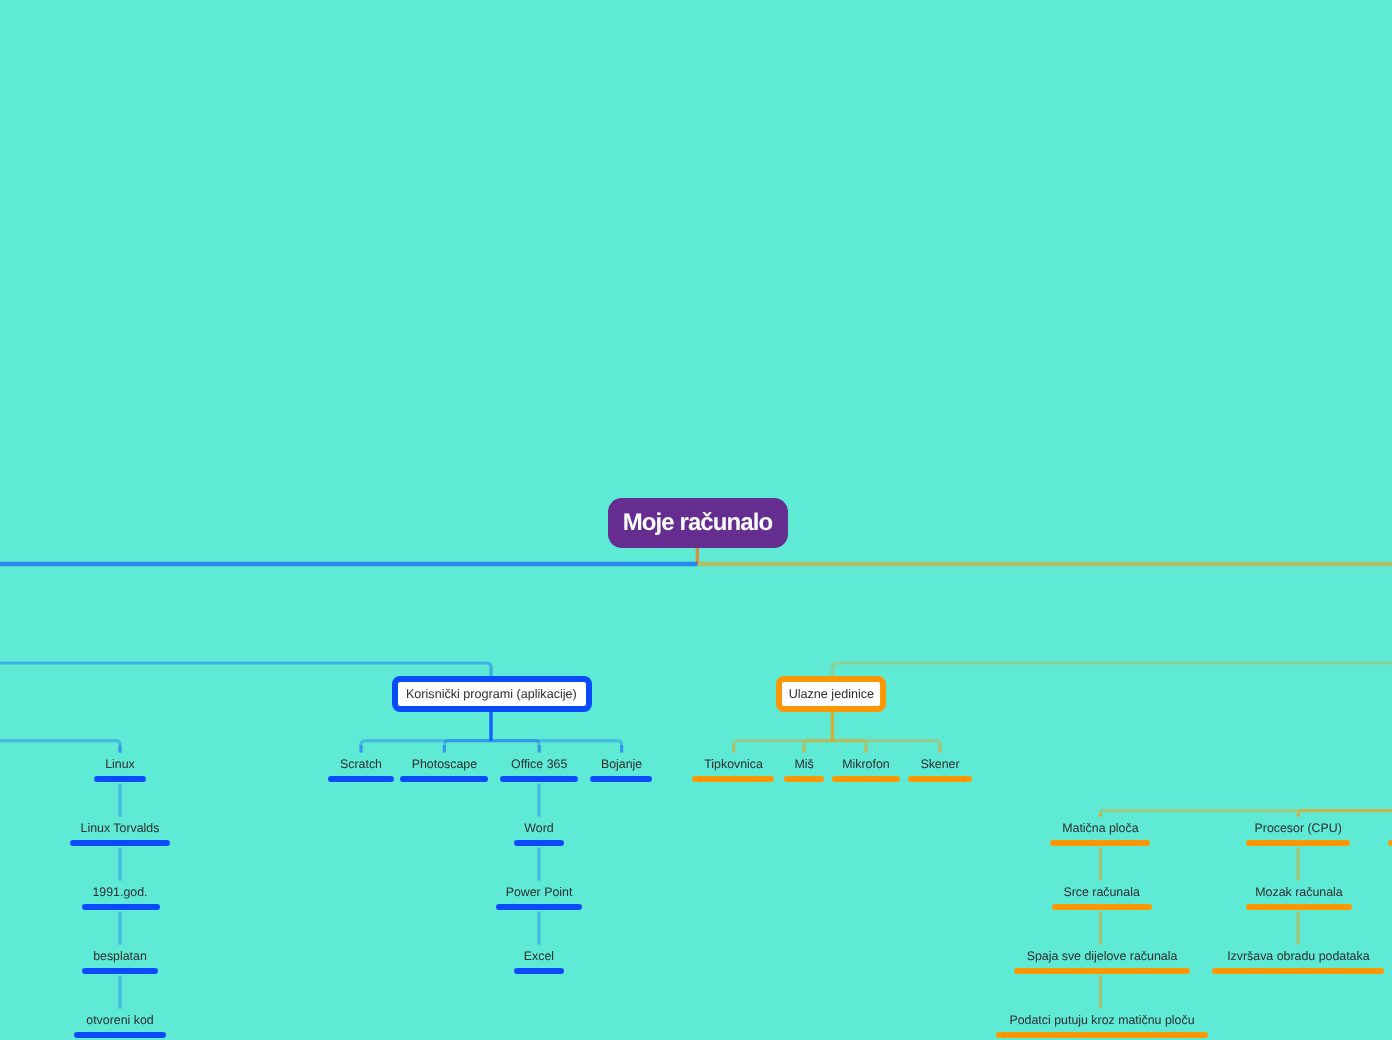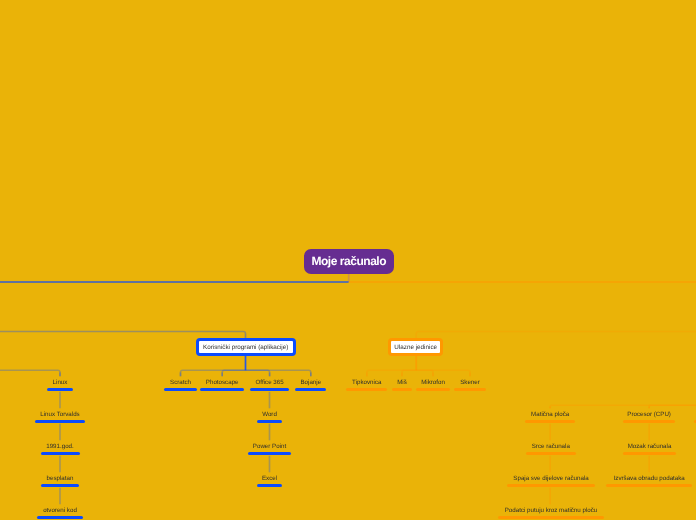--- a/index.html
+++ b/index.html
@@ -1,21 +1,21 @@
 <!DOCTYPE html>
 <html><head>
 <meta charset="utf-8">
 <title>Moje racunalo mind map</title>
 <style>
   html,body{margin:0;padding:0;background:#ffffff;}
   body{width:696px;height:520px;overflow:hidden;
        font-family:"Liberation Sans",sans-serif;
        -webkit-font-smoothing:antialiased;
        text-rendering:geometricPrecision;}
-  #stage{position:relative;width:696px;height:520px;background:#eab308;overflow:hidden;will-change:transform;}
+  #stage{position:relative;width:696px;height:520px;background:#5eead4;overflow:hidden;will-change:transform;}
   svg#links{position:absolute;left:0;top:0;width:696px;height:520px;}
 
   .root-node{position:absolute;box-sizing:border-box;
     display:flex;align-items:center;justify-content:center;
     border-radius:7px;color:#ffffff;font-weight:bold;font-size:12px;letter-spacing:-0.46px;}
 
   .box-node{position:absolute;box-sizing:border-box;background:#ffffff;
     display:flex;align-items:center;justify-content:center;
     border-radius:4px;font-size:6.3px;color:#2e2e2e;white-space:nowrap;padding-top:0.6px;}
 

